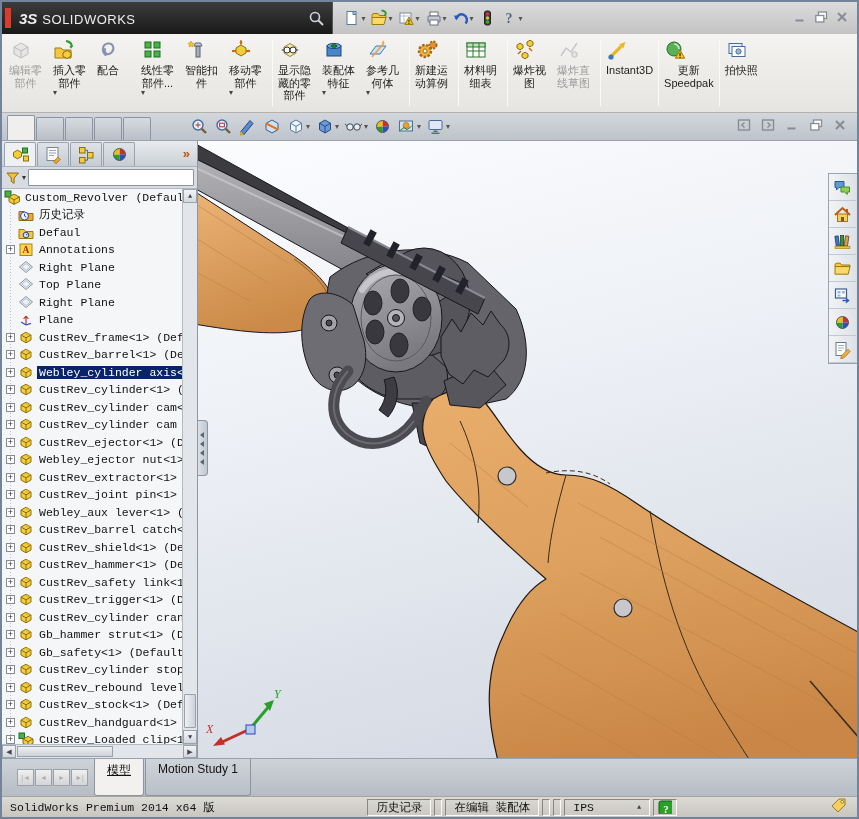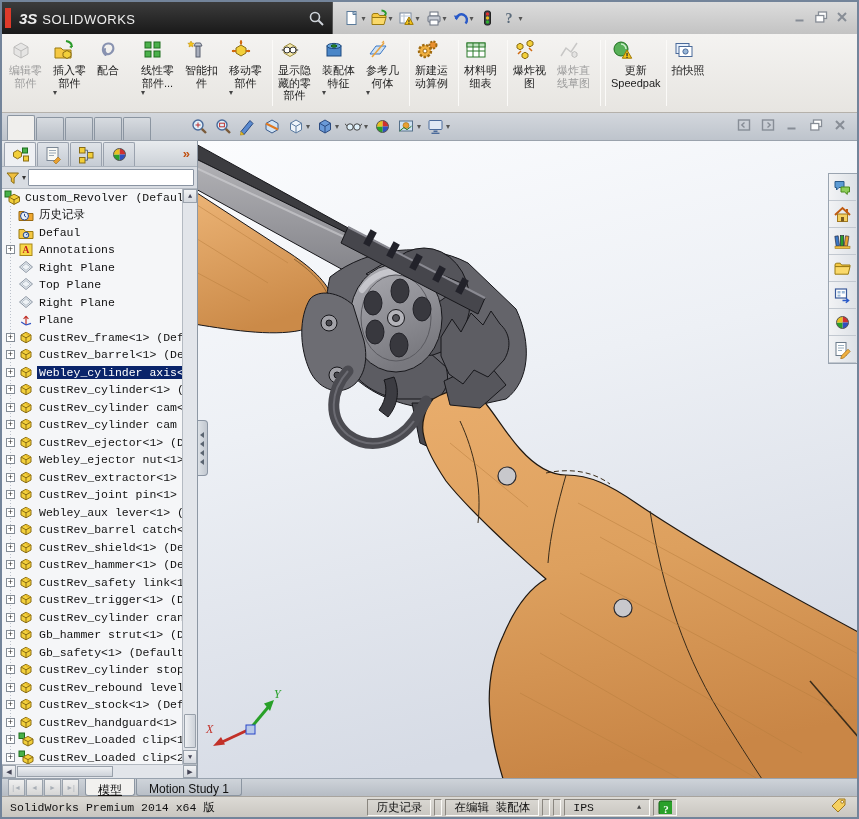--- a/index.html
+++ b/index.html
@@ -73,21 +73,21 @@
 .hbtn{width:14px;height:13px;background:linear-gradient(#f2f3f5,#d4d8de);border:1px solid #9aa2ac;font-size:7px;color:#445;display:flex;align-items:center;justify-content:center}
 .hbtn.right{margin-left:auto}
 .viewport{flex:1;position:relative;overflow:hidden;background:#e6eaf0}
 .viewport>svg.gun{position:absolute;left:0;top:0}
 .splithandle{position:absolute;left:-1px;top:279px;width:11px;height:56px;background:linear-gradient(90deg,#dfe3e8,#c2c8d0);border:1px solid #8a94a2;border-left:none;border-radius:0 4px 4px 0;display:flex;flex-direction:column;align-items:center;justify-content:center;gap:3px}
 .splithandle .tri{width:0;height:0;border-top:3px solid transparent;border-bottom:3px solid transparent;border-right:4px solid #5a6470}
 .taskpane{position:absolute;top:32px;right:0;width:29px;background:linear-gradient(90deg,#f2f3f5,#dde1e6);border:1px solid #9aa4b0;border-right:none}
 .tpbtn{width:27px;height:27px;display:flex;align-items:center;justify-content:center;border-bottom:1px solid #c2c8d0}
 .tpbtn svg{width:19px;height:19px}
 
-.bottombar{height:18px;background:linear-gradient(#ced3d9,#b6bcc4);display:flex;align-items:stretch;flex-shrink:0;border-top:1px solid #98a2ae;padding-left:6px}
+.bottombar{height:38px;background:linear-gradient(#ced3d9,#b6bcc4);display:flex;align-items:stretch;flex-shrink:0;border-top:1px solid #98a2ae;padding-left:15px}
 .vcr{display:flex;align-items:center;gap:1px;margin-right:6px}
 .vcrbtn{width:17px;height:17px;background:linear-gradient(#f0f0f0,#d5d5d5);border:1px solid #9aa2ac;color:#a8aeb6;font-size:7px;display:flex;align-items:center;justify-content:center}
 .btab{padding:3px 12px;font-size:12px;background:linear-gradient(#cfd4da,#b9bfc7);border:1px solid #8b95a1;border-top:none;border-radius:0 0 3px 3px;margin-right:1px;color:#111;white-space:nowrap}
 .btab.active{background:#f2f1ef}
 .btab.active .btlabel{text-decoration:underline}
 
 .statusbar{height:21px;background:linear-gradient(#dcdad5,#c9c6c0);border-top:1px solid #a8a49e;display:flex;align-items:center;padding:0 4px;flex-shrink:0;font-family:"Liberation Mono","DejaVu Sans Mono",monospace;font-size:11.5px;color:#111}
 .scell{border:1px solid;border-color:#8a867f #fbfaf7 #fbfaf7 #8a867f;height:17px;display:flex;align-items:center;padding:0 8px;margin-left:3px;white-space:nowrap}
 .sver{padding-left:4px}
 .sgap{width:8px;padding:0}
@@ -591,20 +591,27 @@
       </div>
       <div class="cmdbtn disabled">
         <svg>
           <use href="#tb-explode-sketch"></use>
         </svg>
         <span class="cmdlabel">爆炸直
 线草图</span>
         <span class="arrow">▾</span>
       </div>
       <div class="vsep"></div>
+      <div class="cmdbtn">
+        <svg>
+          <use href="#tb-instant3d"></use>
+        </svg>
+        <span class="cmdlabel">Instant3D</span>
+        <span class="arrow">▾</span>
+      </div>
       <div class="vsep"></div>
       <div class="cmdbtn">
         <svg>
           <use href="#tb-speedpak"></use>
         </svg>
         <span class="cmdlabel">更新
 Speedpak</span>
         <span class="arrow">▾</span>
       </div>
       <div class="vsep"></div>

